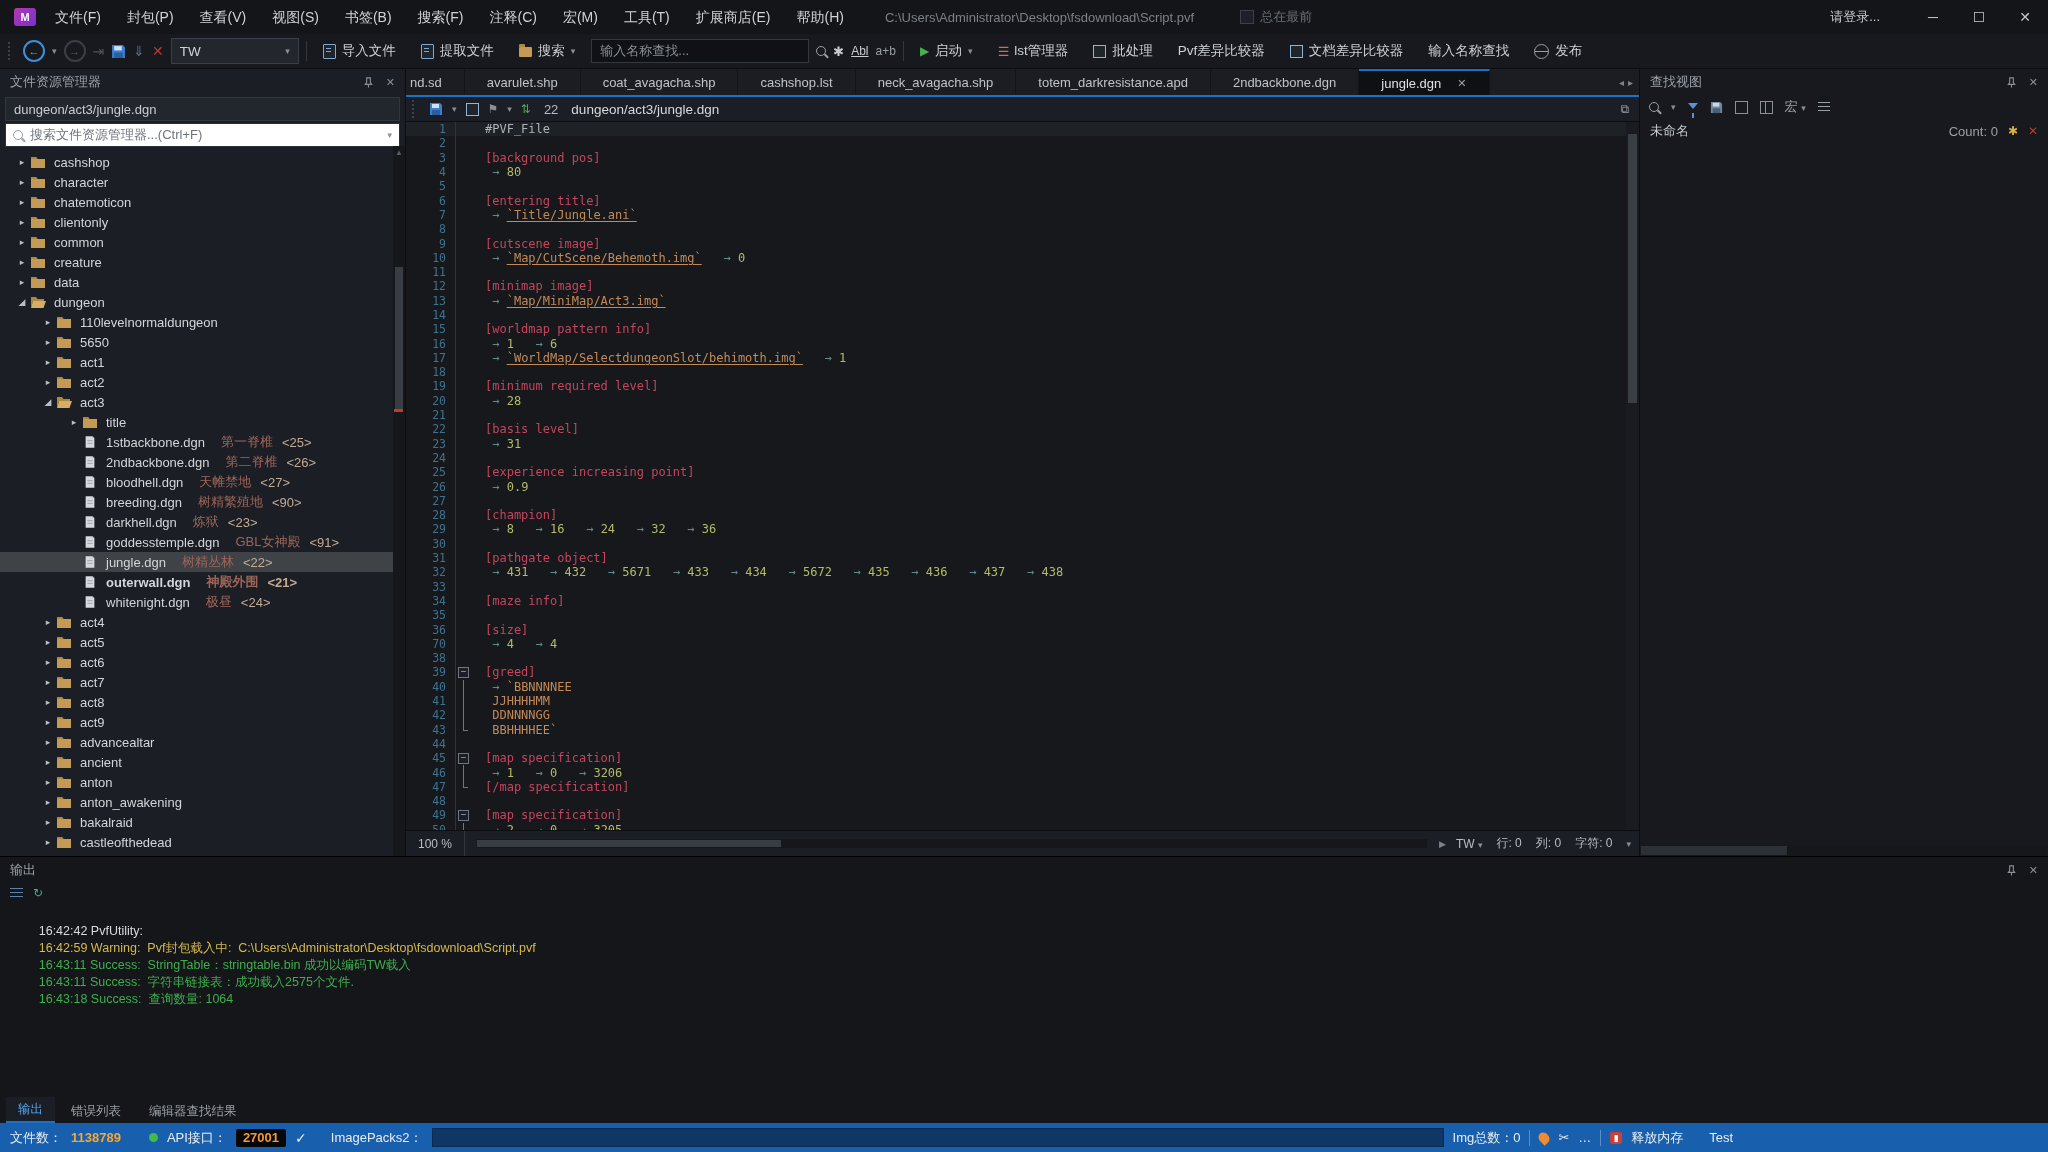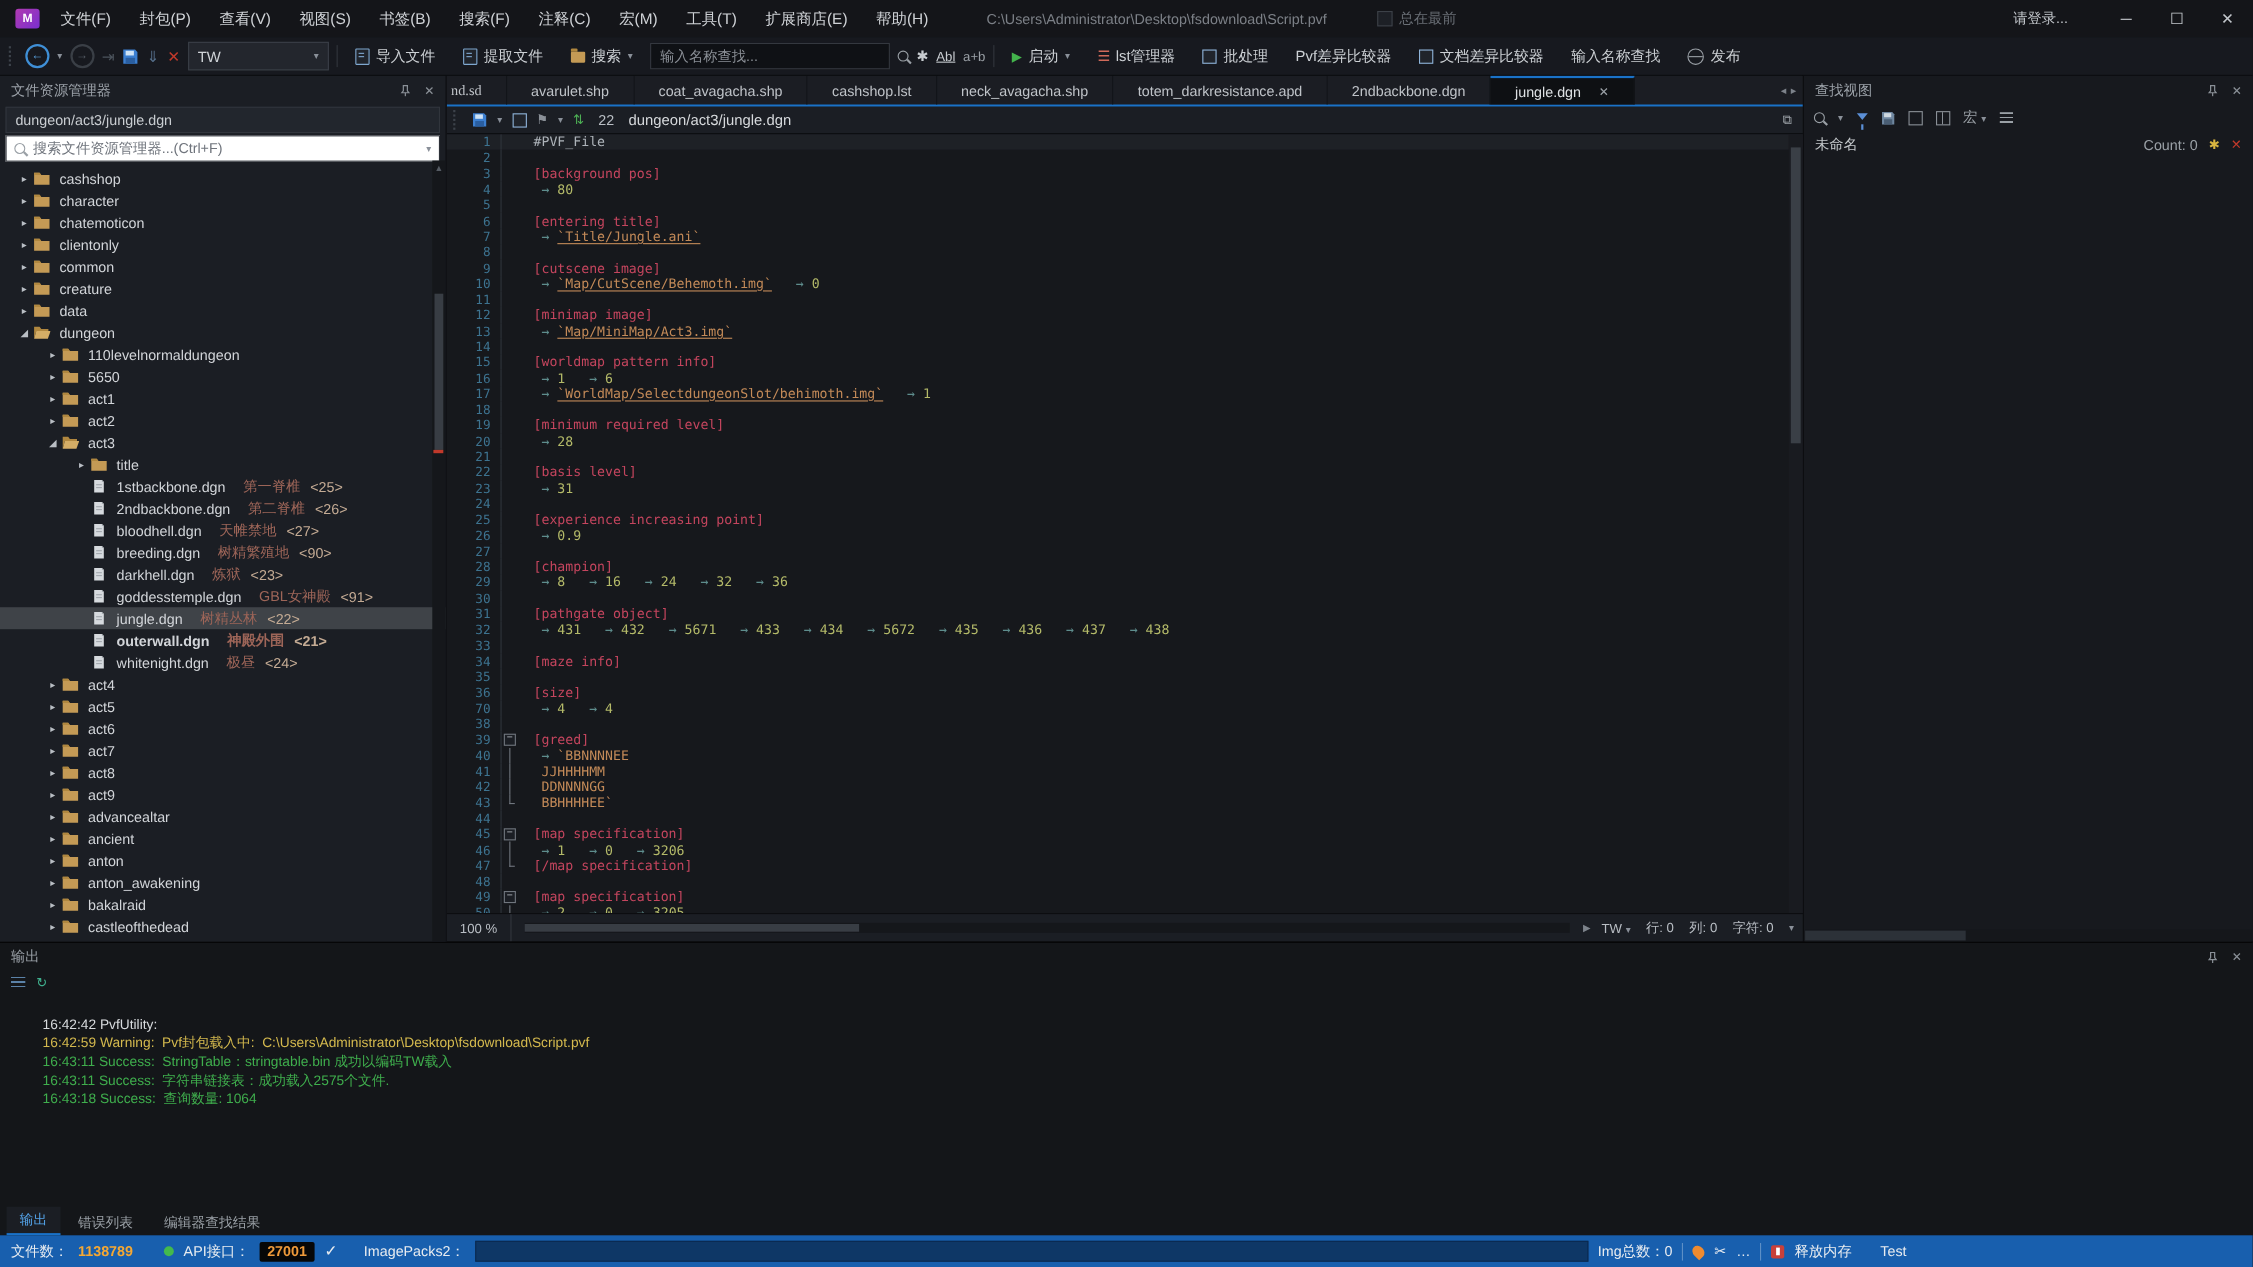--- a/index.html
+++ b/index.html
@@ -4,21 +4,21 @@
 <style>
   html,body{margin:0;padding:0;}
   body{width:2048px;height:1152px;overflow:hidden;background:#15171b;color:#c8ccd0;
        font-family:"Liberation Sans","DejaVu Sans",sans-serif;font-size:13px;}
   .app{display:flex;flex-direction:column;width:100%;height:100%;}
   
   .titlebar{height:34px;background:#141519;display:flex;align-items:center;padding-left:8px;flex:0 0 auto;}
   .logo{width:22px;height:18px;margin:0 6px;background:linear-gradient(135deg,#b03ab0,#7a2fd0);
         color:#fff;font-weight:bold;font-size:11px;display:flex;align-items:center;justify-content:center;border-radius:3px;}
   .menu-item{padding:0 13px;color:#cfd2d6;font-size:14px;line-height:34px;cursor:default;}
-  .tb-path{margin-left:40px;color:#7c8087;font-size:13px;}
+  .tb-path{margin-left:28px;color:#7c8087;font-size:13px;}
   .ontop{display:flex;align-items:center;gap:6px;margin-left:46px;color:#6a6f76;}
   .ontop .cb{width:12px;height:12px;border:1px solid #3c4148;background:#1d2026;}
   .tb-spacer{flex:1;}
   .login{color:#c3c7cc;padding:0 30px;font-size:13px;}
   .winbtn{width:46px;text-align:center;color:#c3c7cc;font-size:14px;line-height:34px;}
   
   .toolbar{height:34px;background:#17191f;border-bottom:1px solid #0c0d10;display:flex;align-items:center;
            padding:0 8px;gap:7px;flex:0 0 auto;font-size:13.5px;}
   .grip{width:4px;height:18px;border-left:2px dotted #3c424a;margin-right:2px;}
   .circ{width:18px;height:18px;border-radius:50%;display:flex;align-items:center;justify-content:center;font-size:11px;}
@@ -73,21 +73,21 @@
   .tw-cn{color:#9d6558;margin-left:16px;font-size:13px;}
   .tw-id{color:#c4ab94;margin-left:9px;font-size:13px;}
   .sb-scroll{position:absolute;right:0;top:77px;bottom:0;width:12px;background:#15171b;}
   .sb-scroll .up{position:absolute;top:2px;left:0;width:12px;text-align:center;color:#565c64;font-size:8px;}
   .sb-thumb{position:absolute;left:2px;right:2px;background:#383d44;}
   .redmark{position:absolute;left:1px;width:9px;height:3px;background:#c0392b;}
   
   .editor-col{flex:1;display:flex;flex-direction:column;min-width:0;background:#16181c;}
   .tabrow{height:26px;background:#1b1d23;display:flex;border-bottom:2px solid #1a72c8;flex:0 0 auto;}
   .tab{display:flex;align-items:center;padding:0 22px;color:#bfc3c8;font-size:13px;border-right:1px solid #121419;}
-  .tab.cut{padding-left:4px;font-family:Liberation Serif, serif;}
+  .tab.cut{padding-left:4px;}
   .tab.active{background:#0e1013;color:#dde0e3;border-top:2px solid #1a72c8;padding-top:0;}
   .tab-close{margin-left:16px;color:#9aa0a6;font-size:11px;}
   .tab-nav{margin-left:auto;display:flex;align-items:center;gap:4px;padding-right:6px;color:#7d838b;font-size:10px;}
   .edtoolbar{height:24px;background:#1b1e24;border-bottom:1px solid #0c0d10;display:flex;align-items:center;
              gap:9px;padding:0 6px;flex:0 0 auto;}
   .ed-num{color:#b9bec4;font-size:13px;padding:0 4px;}
   .ed-path{color:#d6d9dc;font-size:13.5px;flex:1;}
   .flag{color:#8a9097;font-size:12px;}
   .greenupdn{color:#4cae54;font-size:12px;}
   .winsplit{color:#9aa0a6;font-size:12px;padding-right:4px;}

